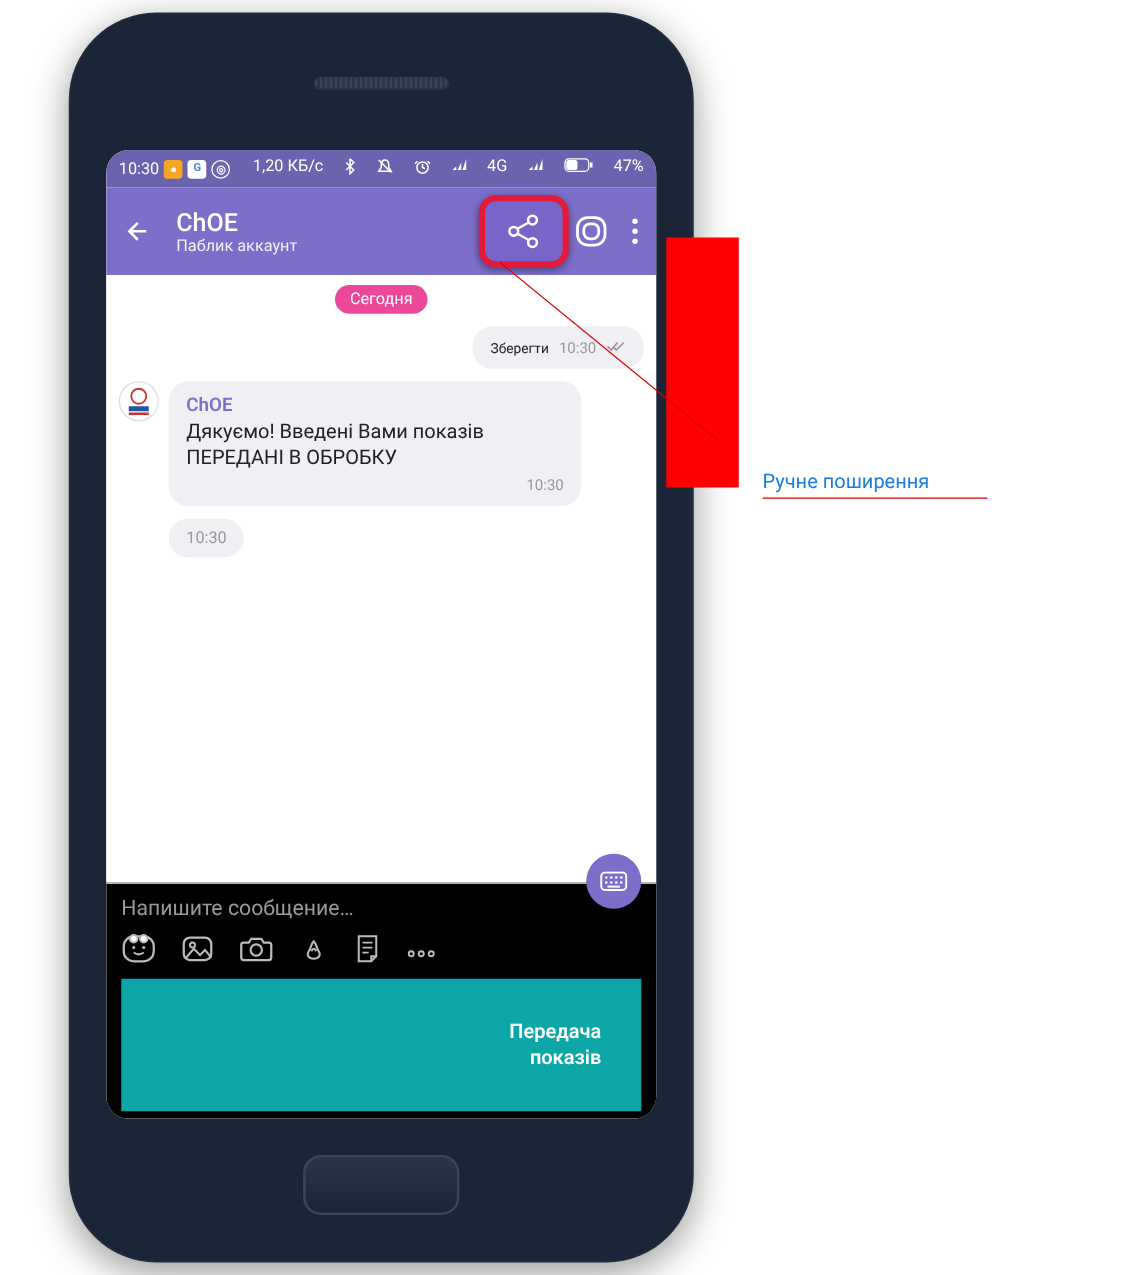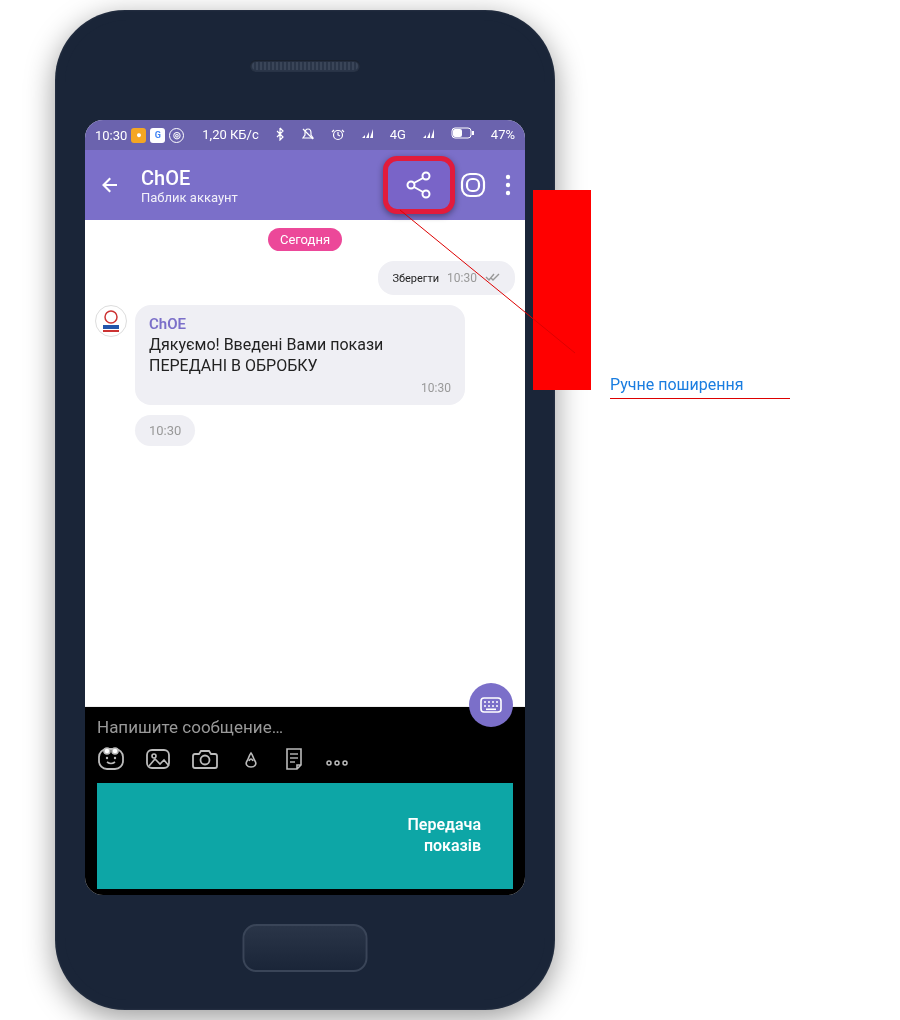--- a/index.html
+++ b/index.html
@@ -355,21 +355,21 @@
         <div class="msg-in-wrap">
           <div class="avatar">
             <svg width="28" height="28" viewBox="0 0 28 28">
                 <circle cx="14" cy="10" r="6" stroke="#c33" stroke-width="1.5" fill="none"></circle>
                 <rect x="6" y="18" width="16" height="4" fill="#2255aa"></rect>
                 <rect x="6" y="23" width="16" height="2" fill="#c33"></rect>
               </svg>
           </div>
           <div class="msg-in">
             <div class="sender">ChOE</div>
-            <div class="body">Дякуємо! Введені Вами покази ПЕРЕДАНІ В ОБРОБКУ</div>
+            <div class="body">Дякуємо! Введені Вами показів ПЕРЕДАНІ В ОБРОБКУ</div>
             <div class="ts">10:30</div>
           </div>
         </div>
 
         <div class="ts-pill">10:30</div>
       </div>
 
       <div class="input-area">
         <div class="input-row1">
           <div class="input-placeholder">Напишите сообщение…</div>

